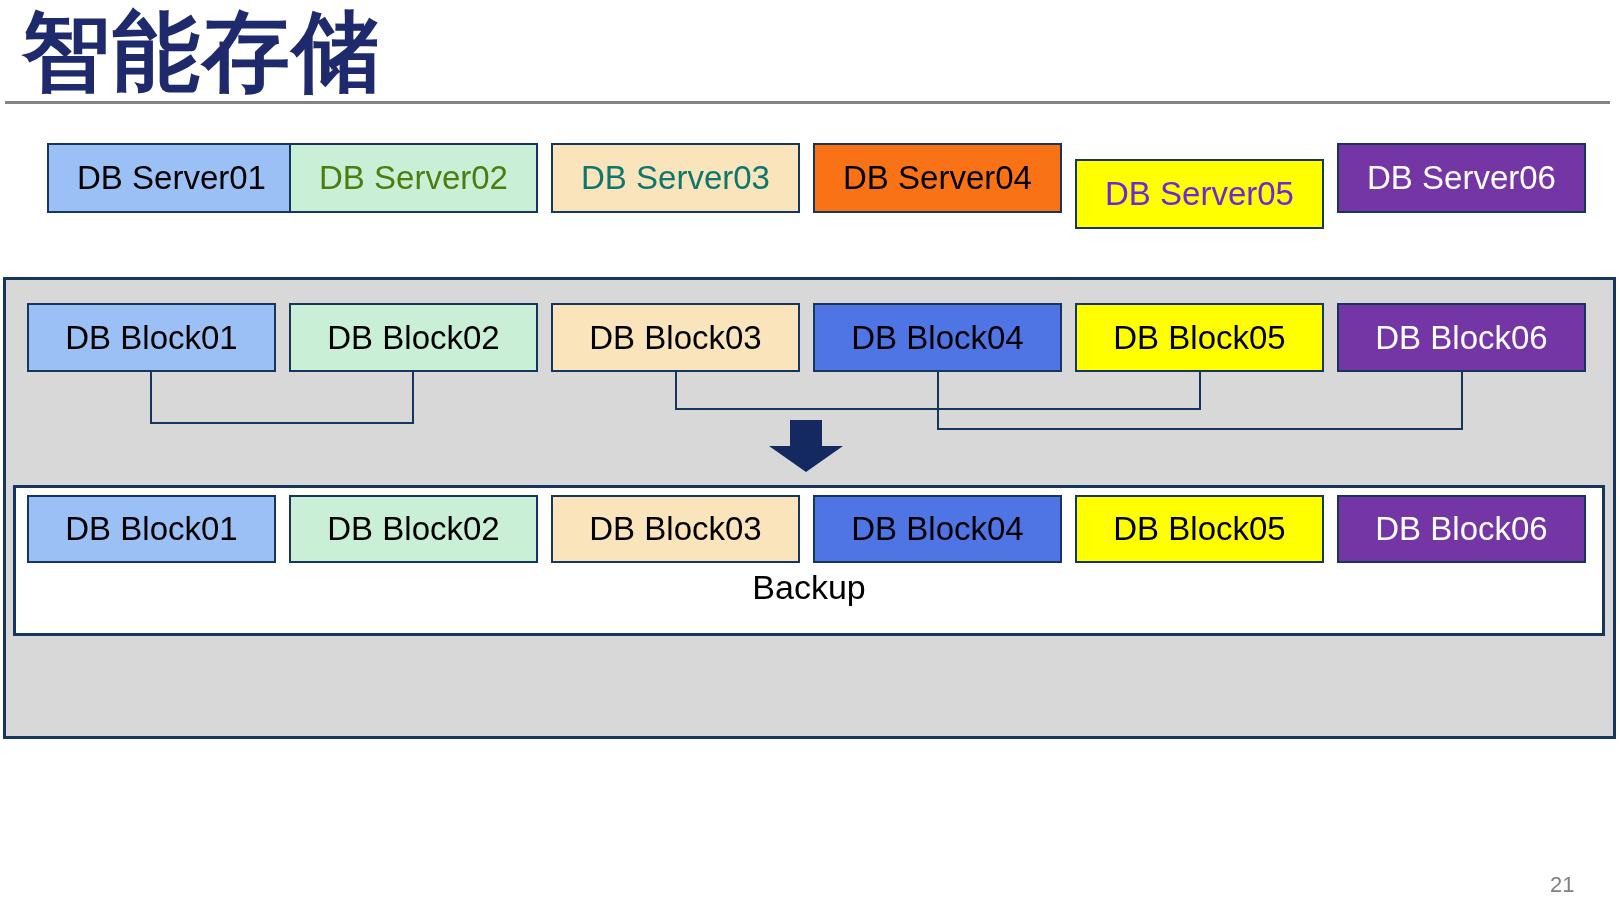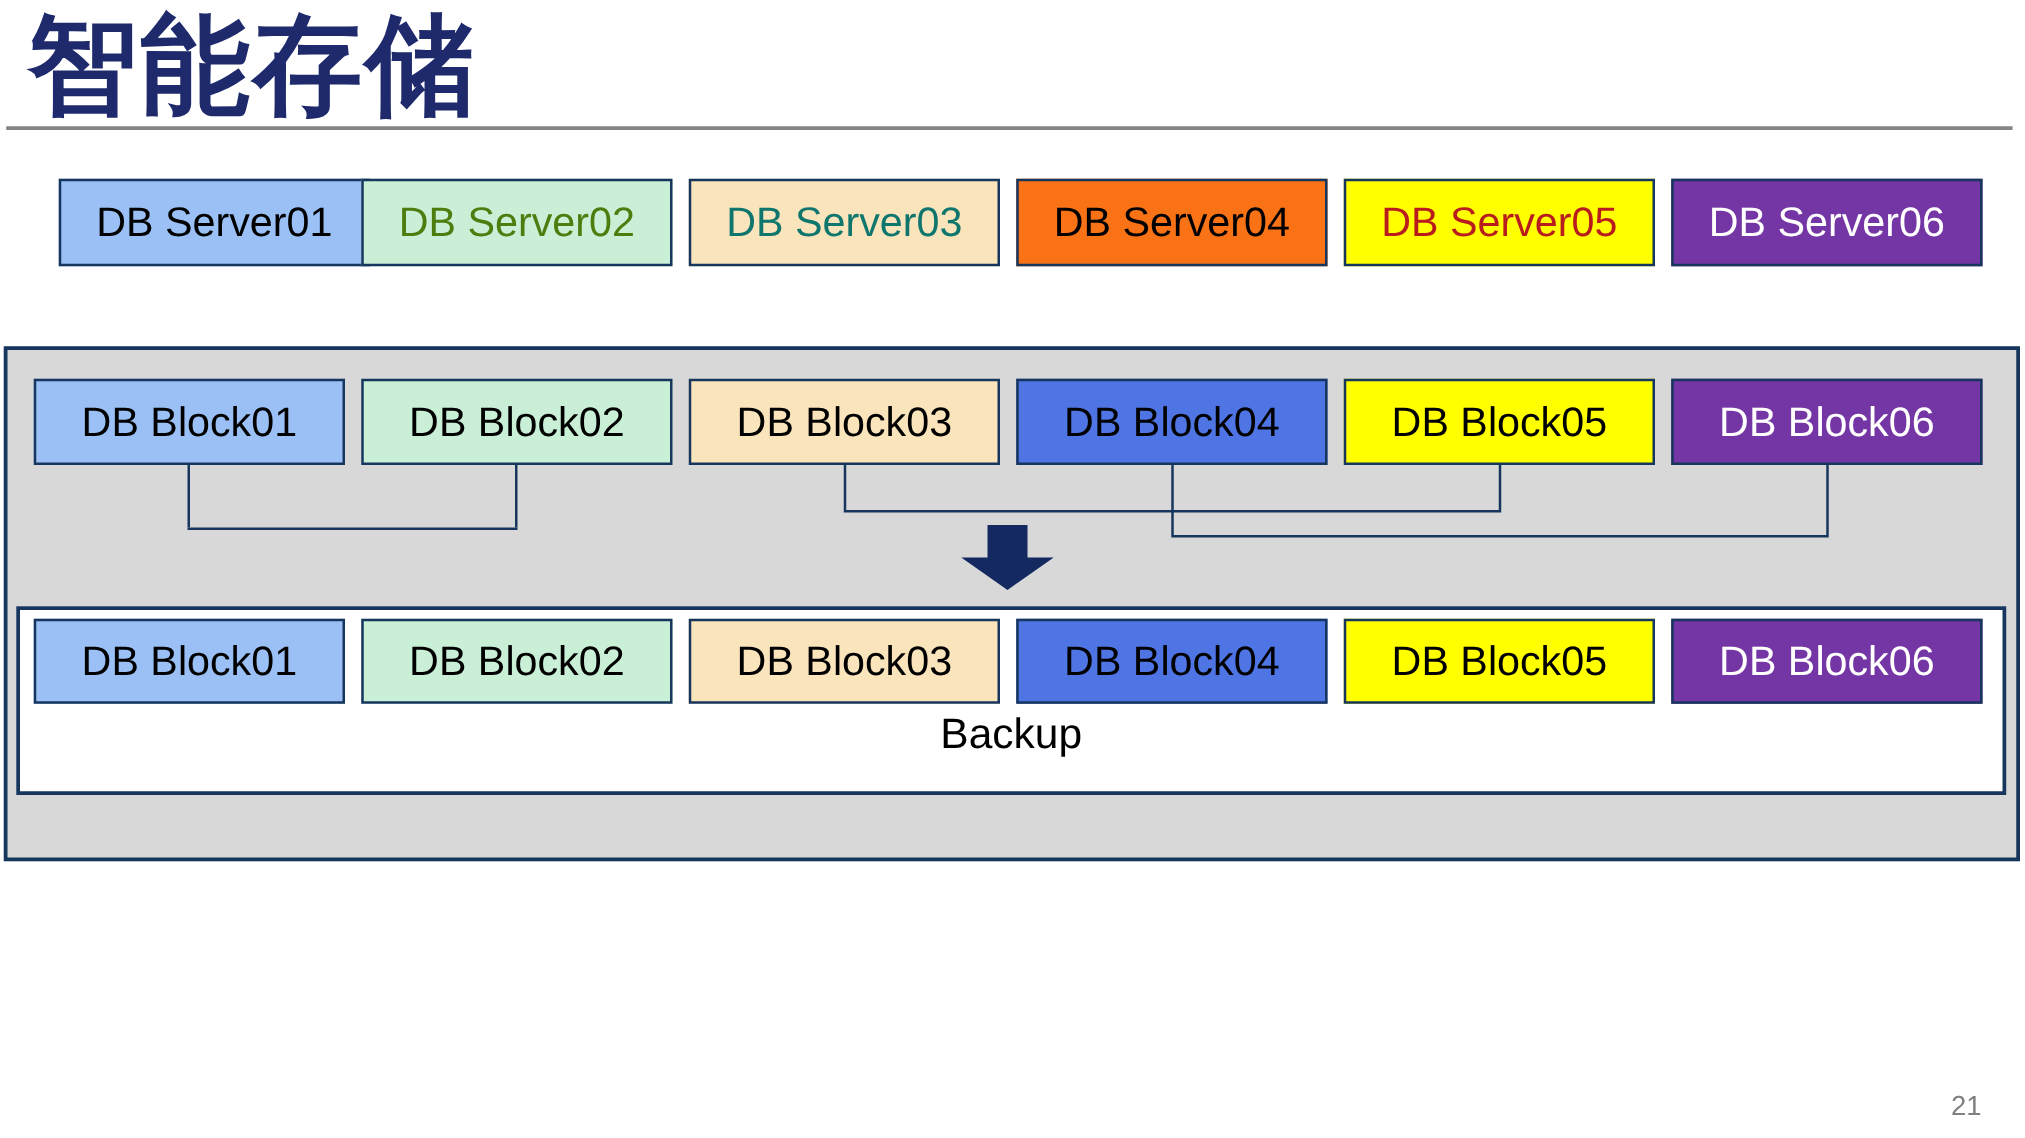--- a/index.html
+++ b/index.html
@@ -42,21 +42,21 @@
   .row-servers .p2{left:551px;} .row-servers .p3{left:813px;}
   .row-servers .p4{left:1075px;}.row-servers .p5{left:1337px;}
   .row-blocks-top .p0{left:21px;}  .row-blocks-top .p1{left:283px;}
   .row-blocks-top .p2{left:545px;} .row-blocks-top .p3{left:807px;}
   .row-blocks-top .p4{left:1069px;}.row-blocks-top .p5{left:1331px;}
   .row-blocks-bottom .p0{left:11px;}  .row-blocks-bottom .p1{left:273px;}
   .row-blocks-bottom .p2{left:535px;} .row-blocks-bottom .p3{left:797px;}
   .row-blocks-bottom .p4{left:1059px;}.row-blocks-bottom .p5{left:1321px;}
   
   #storage-container{
-    left:3px;top:277px;width:1613px;height:412px;
+    left:3px;top:277px;width:1613px;height:462px;
     box-sizing:border-box;
     background:var(--container_fill);
     border:3px solid var(--box_border);
   }
   
   .conn{position:absolute;background:var(--box_border);}
   .conn.v{width:2px;}
   .conn.h{height:2px;}
   
   #backup-box{
@@ -74,39 +74,39 @@
     text-align:center;font-size:52px;font-weight:700;color:#000;
   }
   
   #caption{
     left:656px;top:730px;
     font-size:56px;line-height:67px;color:#000;
     white-space:nowrap;
   }
   #page-number{
     left:1550px;top:872px;width:46px;
-    text-align:center;
+    text-align:left;
     font-size:22px;color:var(--page_number_text);
   }
   #down-arrow{left:763px;top:140px;width:74px;height:52px;}
 </style>
 </head>
 <body>
 
 <div id="slide">
 
   <div id="page-title" class="abs">智能存储</div>
   <div id="title-rule" class="abs"></div>
 
   <div class="row-servers">
     <div class="box p0" style="background-color: rgb(154, 192, 245); color: rgb(0, 0, 0);">DB Server01</div>
     <div class="box p1" style="background-color: rgb(201, 240, 214); color: #4d7c0f;">DB Server02</div>
     <div class="box p2" style="background-color: rgb(250, 228, 187); color: #0f766e;">DB Server03</div>
     <div class="box p3" style="background-color: #f97316; color: rgb(0, 0, 0);">DB Server04</div>
-    <div class="box p4" style="background-color: rgb(255, 255, 0); color: #b91c1c;">DB Server05</div>
+    <div class="box p4" style="background-color: rgb(255, 255, 0); color: #6d28d9; margin-top: 16px;">DB Server05</div>
     <div class="box p5" style="background-color: rgb(117, 54, 165); color: rgb(255, 255, 255);">DB Server06</div>
   </div>
 
   <div id="storage-container" class="abs">
 
     <div class="row-blocks-top">
       <div class="box p0" style="background-color: rgb(154, 192, 245); color: rgb(0, 0, 0);">DB Block01</div>
       <div class="box p1" style="background-color: rgb(201, 240, 214); color: rgb(0, 0, 0);">DB Block02</div>
       <div class="box p2" style="background-color: rgb(250, 228, 187); color: rgb(0, 0, 0);">DB Block03</div>
       <div class="box p3" style="background-color: rgb(79, 116, 228); color: rgb(0, 0, 0);">DB Block04</div>

